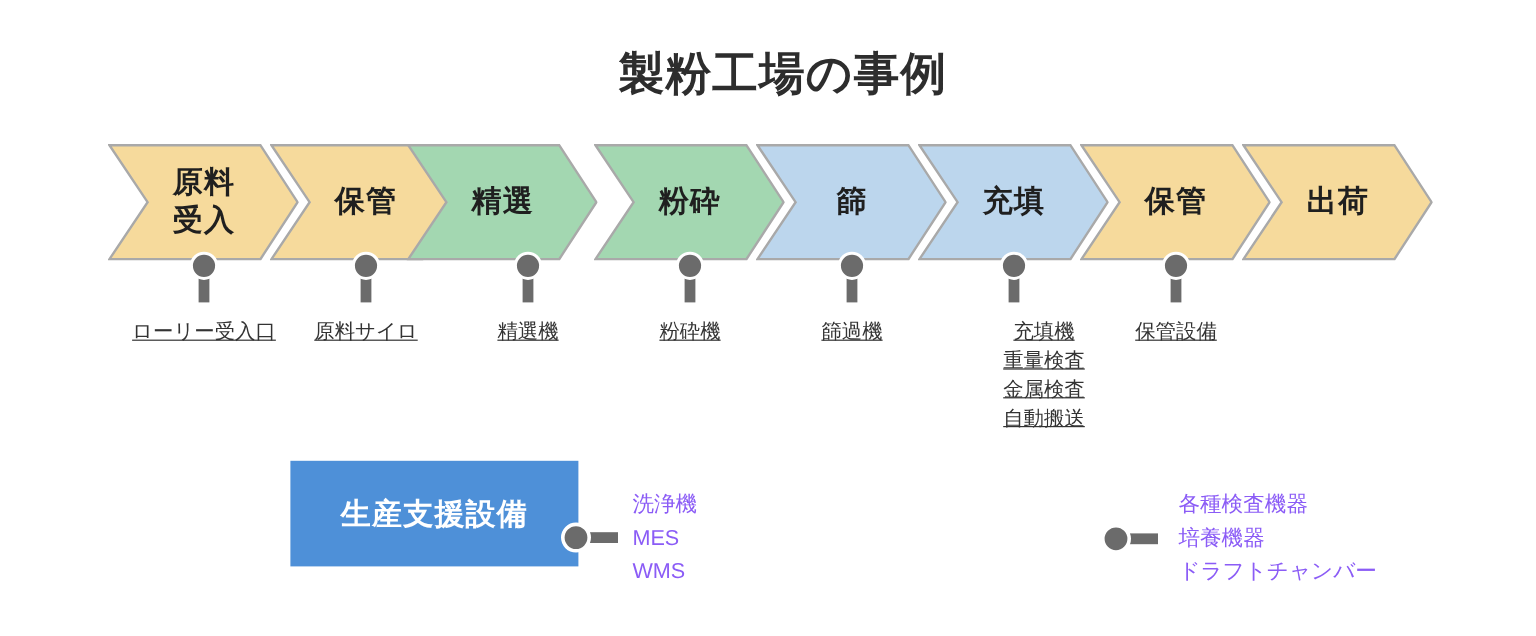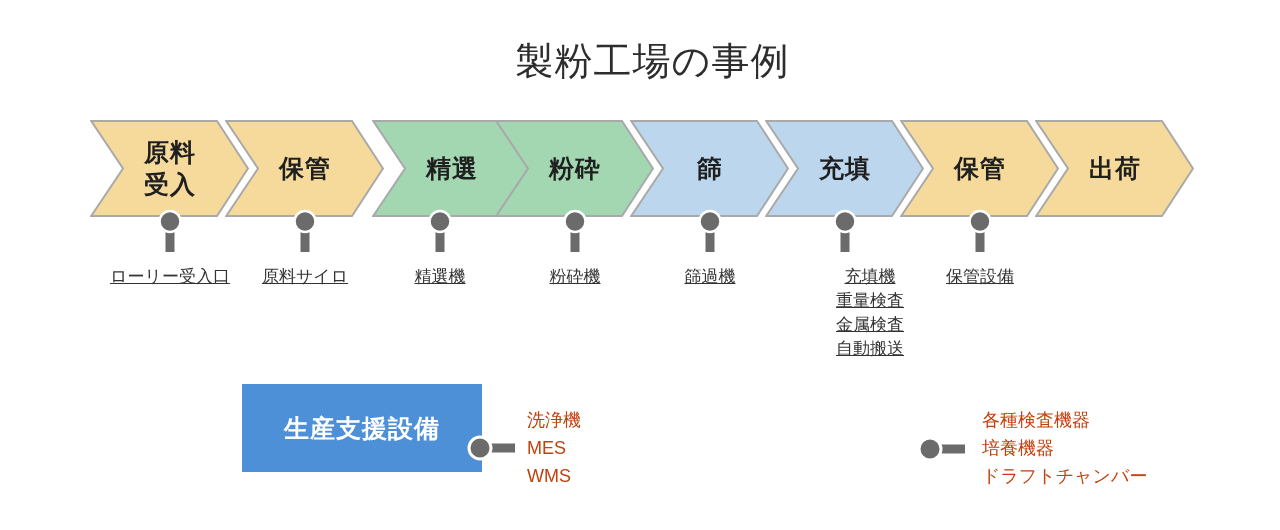--- a/index.html
+++ b/index.html
@@ -2,21 +2,21 @@
 <html><head>
 <meta charset="utf-8">
 <style>
   html,body{margin:0;padding:0;background:#fff;}
   #canvas{
     position:relative;width:1280px;height:530px;background:#ffffff;overflow:hidden;
     font-family:"Liberation Sans","DejaVu Sans",sans-serif;
   }
   .title{
     position:absolute;top:36px;left:25px;right:0;text-align:center;
-    font-size:38px;font-weight:400;color:#2d2d2d;letter-spacing:1px;
+    font-size:38px;font-weight:700;color:#2d2d2d;letter-spacing:1px;
   }
   .chev{position:absolute;top:120px;width:159px;height:97px;}
   .chev svg{position:absolute;left:0;top:0;}
   .chev .lbl{
     position:absolute;left:33px;top:0;width:94px;height:97px;
     display:flex;align-items:center;justify-content:center;
     font-size:25px;font-weight:700;color:#1f1f1f;
     white-space:pre-line;text-align:center;line-height:1.26;letter-spacing:1px;
   }
   .vpin{position:absolute;top:208px;width:32px;height:50px;}
@@ -25,21 +25,21 @@
     font-size:17px;color:#333;line-height:24px;text-align:center;white-space:pre-line;text-decoration:underline;
   }
   .eqlbl.block{text-align:center;width:120px;}
   .sbox{
     position:absolute;top:384px;width:240px;height:88px;background:#4e90d8;
     display:flex;align-items:center;justify-content:center;
     color:#ffffff;font-size:25px;font-weight:700;letter-spacing:1px;
   }
   .hpin{position:absolute;width:60px;height:32px;}
   .sitems{
-    position:absolute;top:406px;font-size:18px;color:#c2410c;
+    position:absolute;top:406px;font-size:18px;color:#8b5cf6;
     line-height:28px;white-space:pre-line;text-align:left;
   }
 </style>
 </head>
 <body>
 
 <div id="canvas">
 
   <div class="title">製粉工場の事例</div>
 
@@ -49,21 +49,21 @@
     </svg>
     <div class="lbl">原料
 受入</div>
   </div>
   <div class="chev" style="left:225px">
     <svg width="159" height="97" viewBox="0 0 159 97">
       <path d="M1.2,1 L127,1 L158,48.5 L127,96 L1.2,96 L33,48.5 Z" stroke="#A9A9A9" stroke-width="2" fill="#F6DA9C"></path>
     </svg>
     <div class="lbl">保管</div>
   </div>
-  <div class="chev" style="left:372px">
+  <div class="chev" style="left:339px">
     <svg width="159" height="97" viewBox="0 0 159 97">
       <path d="M1.2,1 L127,1 L158,48.5 L127,96 L1.2,96 L33,48.5 Z" stroke="#A9A9A9" stroke-width="2" fill="#A3D7B1"></path>
     </svg>
     <div class="lbl">精選</div>
   </div>
   <div class="chev" style="left:495px">
     <svg width="159" height="97" viewBox="0 0 159 97">
       <path d="M1.2,1 L127,1 L158,48.5 L127,96 L1.2,96 L33,48.5 Z" stroke="#A9A9A9" stroke-width="2" fill="#A3D7B1"></path>
     </svg>
     <div class="lbl">粉砕</div>

